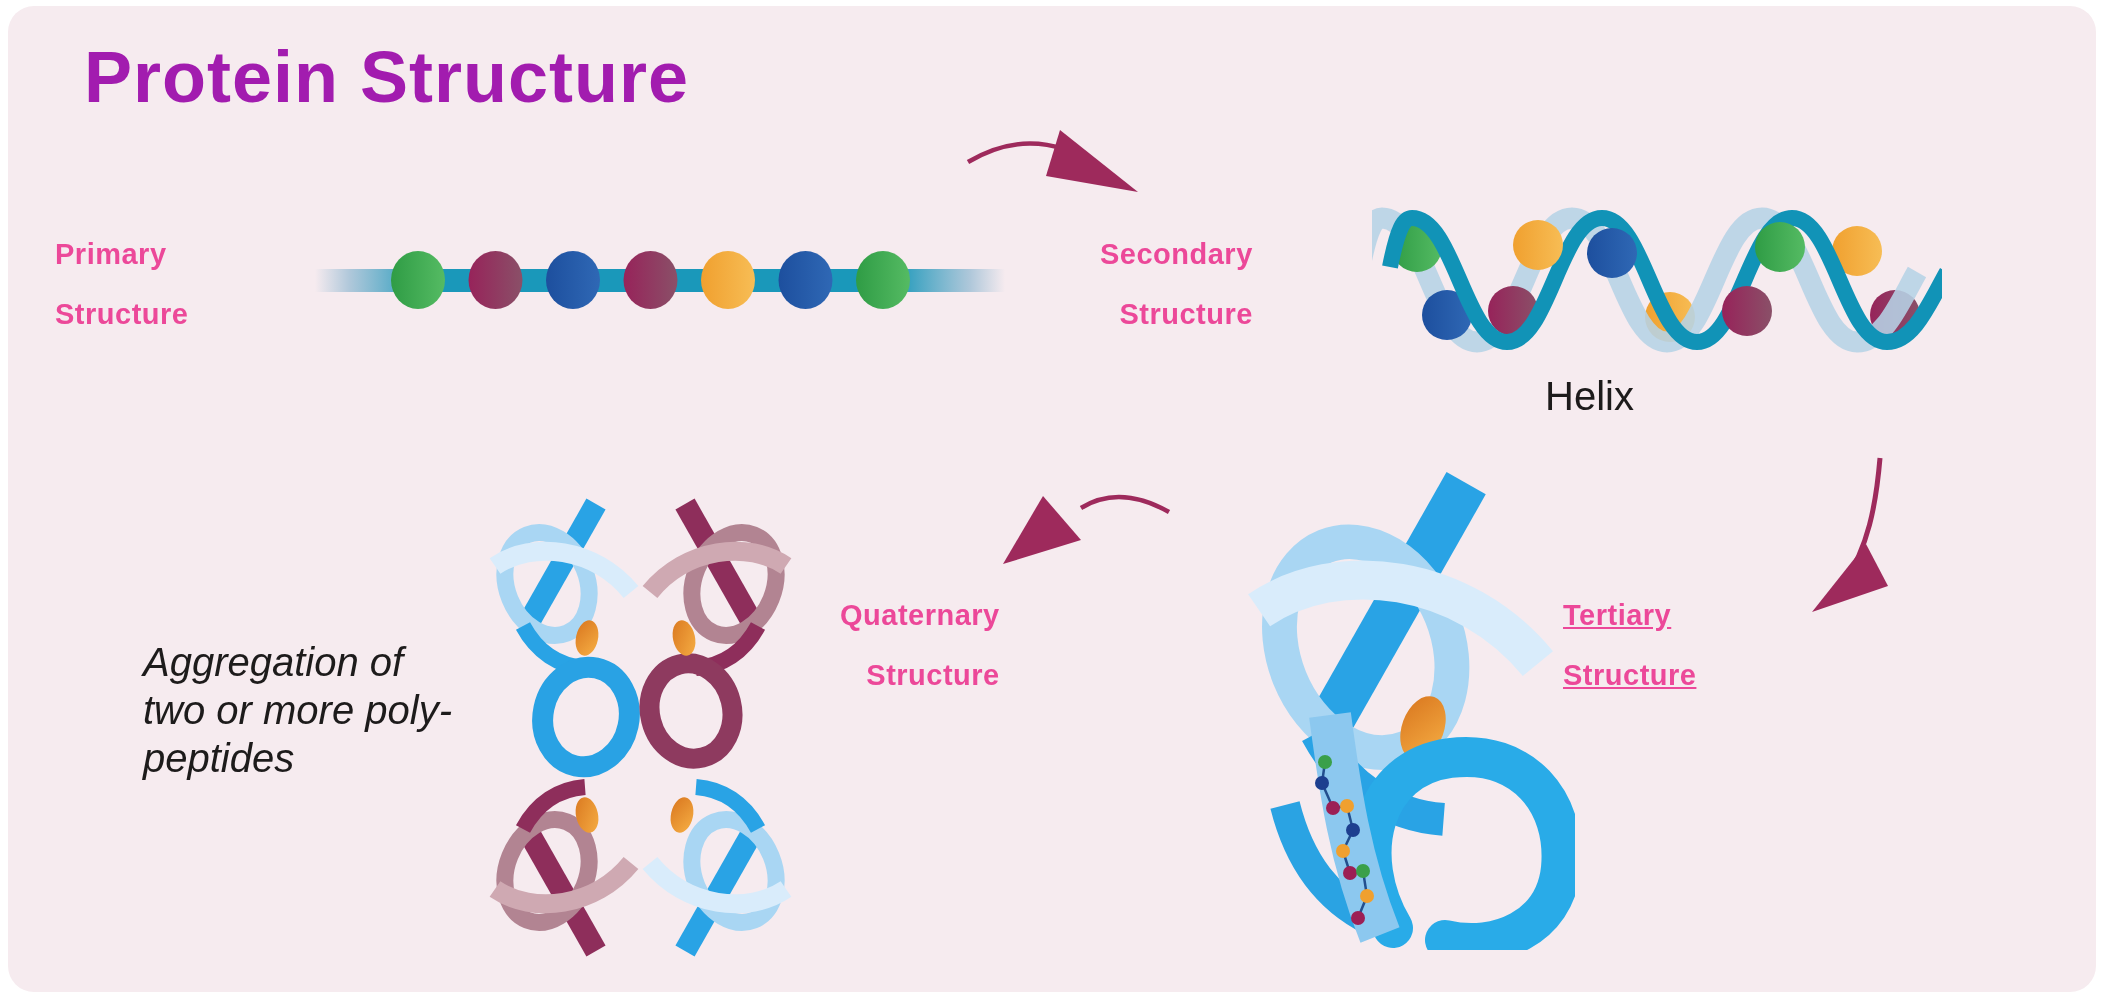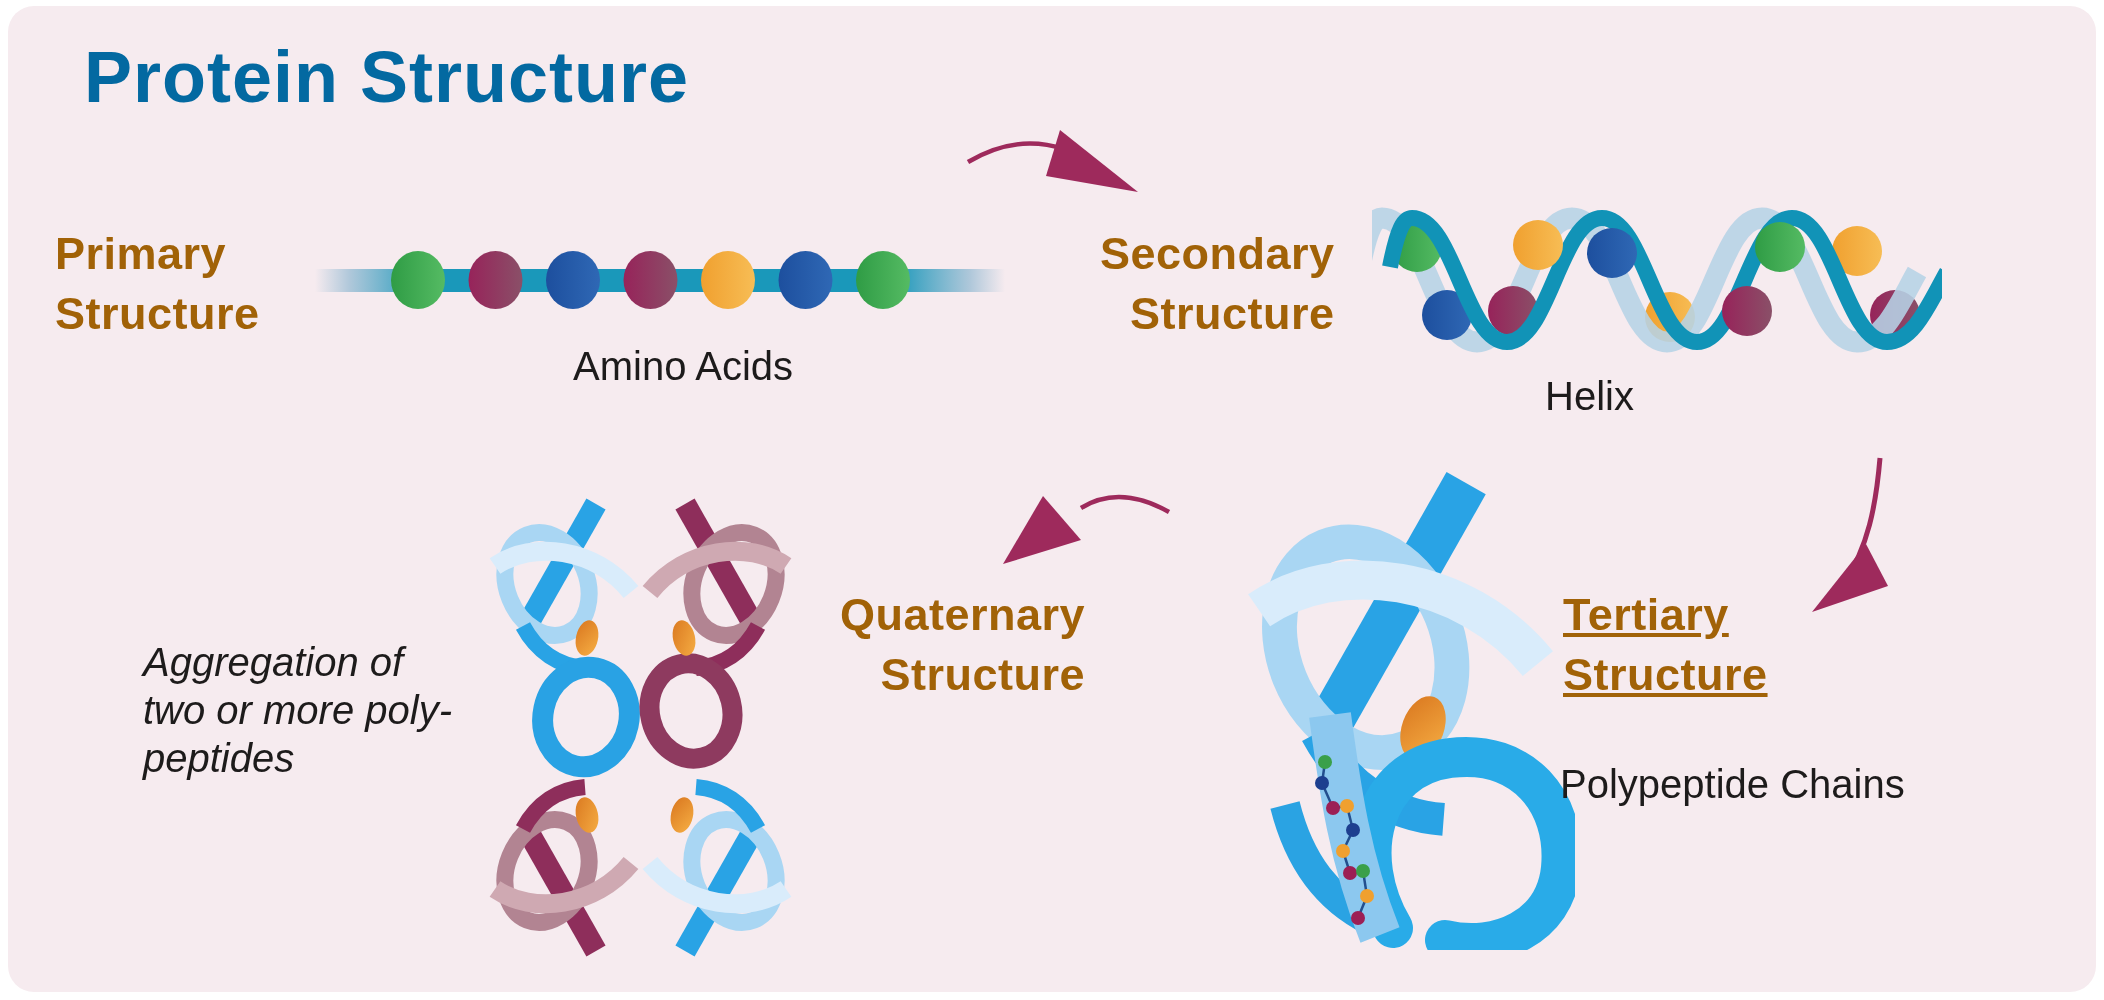--- a/index.html
+++ b/index.html
@@ -1,22 +1,22 @@
 <!DOCTYPE html>
 <html><head>
 <meta charset="utf-8">
 <style>
   html,body{margin:0;padding:0;background:#ffffff;}
   .canvas{position:relative;width:2104px;height:1000px;background:#ffffff;
           font-family:"Liberation Sans",sans-serif;overflow:hidden;}
   .panel{position:absolute;left:8px;top:6px;width:2088px;height:986px;
          background:#f6ebef;border-radius:26px;}
   .abs{position:absolute;}
-  .title{font-size:72px;font-weight:bold;color:#0369a1;letter-spacing:1px;}
-  .label{font-size:45px;font-weight:bold;color:#a16207;line-height:60px;
+  .title{font-size:72px;font-weight:bold;color:#a21caf;letter-spacing:1px;}
+  .label{font-size:29px;font-weight:bold;color:#ec4899;line-height:60px;
          letter-spacing:.5px;white-space:pre-line;}
   .caption{font-size:40px;color:#1d1b1b;line-height:48px;white-space:pre-line;}
   svg{display:block;overflow:hidden;}
 </style>
 </head>
 <body>
 
 <div class="canvas">
   <div class="panel"></div>
 
@@ -57,21 +57,20 @@
         <ellipse cx="173" cy="60" rx="27" ry="29" fill="url(#grad-green-p)"></ellipse>
         <ellipse cx="250.5" cy="60" rx="27" ry="29" fill="url(#grad-maroon-p)"></ellipse>
         <ellipse cx="328" cy="60" rx="27" ry="29" fill="url(#grad-blue-p)"></ellipse>
         <ellipse cx="405.5" cy="60" rx="27" ry="29" fill="url(#grad-maroon-p)"></ellipse>
         <ellipse cx="483" cy="60" rx="27" ry="29" fill="url(#grad-orange-p)"></ellipse>
         <ellipse cx="560.5" cy="60" rx="27" ry="29" fill="url(#grad-blue-p)"></ellipse>
         <ellipse cx="638" cy="60" rx="27" ry="29" fill="url(#grad-green-p)"></ellipse>
       </g>
   </svg>
 
-  <div class="abs caption" style="left:573px;top:342px;">Amino Acids</div>
 
   <svg class="abs" style="left:958px;top:122px;" width="190" height="80" viewBox="0 0 190 80">
     <path d="M 10,40 C 40,22 72,16 106,27" stroke="#9e2a5c" stroke-width="4.5" fill="none"></path>
     <polygon points="102,8 180,70 88,54" fill="#9e2a5c"></polygon>
   </svg>
 
   <div class="abs label" style="left:1100px;top:224px;text-align:right;">Secondary
 Structure</div>
 
   <svg class="abs" style="left:1372px;top:187px;" width="570" height="230" viewBox="0 0 570 230">
@@ -154,21 +153,20 @@
         <circle cx="102" cy="336" r="7" fill="#f0a02f"></circle>
         <circle cx="108" cy="360" r="7" fill="#1d3f8f"></circle>
         <circle cx="98" cy="381" r="7" fill="#f0a02f"></circle>
         <circle cx="105" cy="403" r="7" fill="#9c1f55"></circle>
         <circle cx="118" cy="401" r="7" fill="#3aa04a"></circle>
         <circle cx="122" cy="426" r="7" fill="#f0a02f"></circle>
         <circle cx="113" cy="448" r="7" fill="#9c1f55"></circle>
       </g>
   </svg>
 
-  <div class="abs caption" style="left:1560px;top:760px;">Polypeptide Chains</div>
 
   <svg class="abs" style="left:985px;top:482px;" width="192" height="92" viewBox="0 0 192 92">
     <path d="M 184,30 C 152,12 122,10 96,26" stroke="#9e2a5c" stroke-width="4.5" fill="none"></path>
     <polygon points="58,14 96,58 18,82" fill="#9e2a5c"></polygon>
   </svg>
 
   <div class="abs label" style="left:840px;top:585px;text-align:right;">Quaternary
 Structure</div>
 
   <svg class="abs" style="left:488px;top:495px;" width="305" height="465" viewBox="0 0 305 465">

